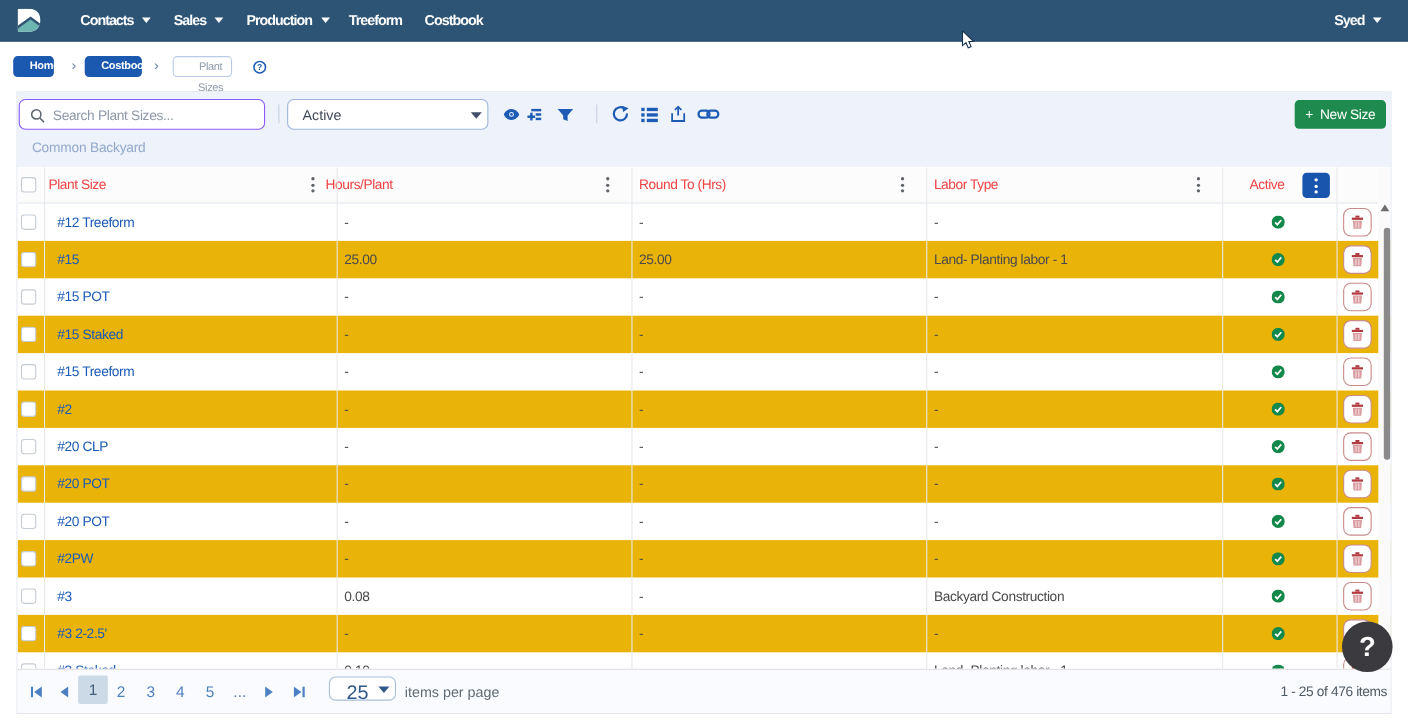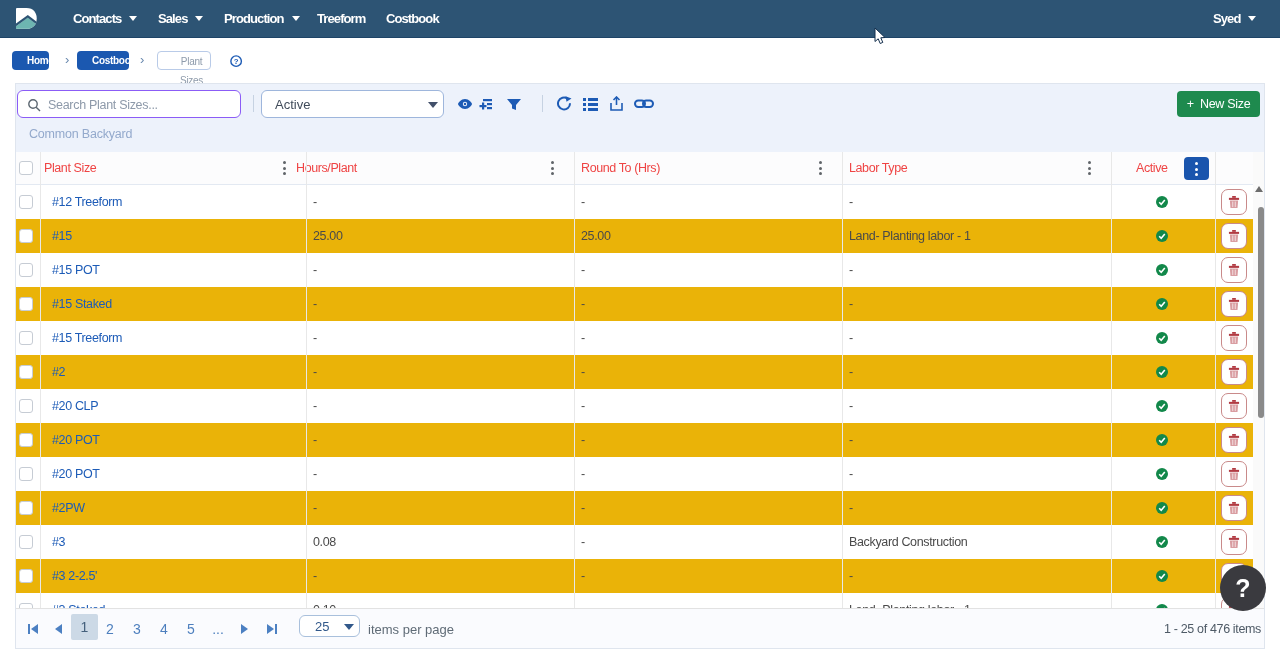--- a/index.html
+++ b/index.html
@@ -51,21 +51,21 @@
 
 #sbar { position:absolute; left:1237px; top:0; width:11px; height:456px; background:#fafafa; }
 #sbar .up { position:absolute; left:2px; top:118px; width:0; height:0; border-left:4px solid transparent; border-right:4px solid transparent; border-bottom:6px solid #6d6d6d; }
 #sbar .thumb { position:absolute; left:4.5px; top:140px; width:6.5px; height:211px; background:#8a8a8a; border-radius:3px; }
 
 
 #pager { position:absolute; left:0; top:524px; width:1248px; height:40px; background:#fafbfe; border-top:1px solid #e2e2e2; }
 .pnum { position:absolute; top:0; height:40px; line-height:40px; font-size:14px; color:#4d7fbe; text-align:center; width:24px; }
 #pg1 { position:absolute; left:55px; top:4.5px; width:27px; height:26px; background:#ccd9e6; color:#44607c; font-size:14px; text-align:center; line-height:26px; border-radius:2px; }
 #psel { position:absolute; left:283px; top:6px; width:61px; height:22px; border:1px solid #a9c0dc; border-radius:6px; background:#fff; }
-#psel .tx { position:absolute; left:15px; top:3px; font-size:13px; color:#31588a; }
+#psel .tx { position:absolute; left:15px; top:3px; font-size:18px; color:#31588a; }
 #ipp { position:absolute; left:352px; top:13px; font-size:13px; color:#5f6b76; }
 #pright { position:absolute; right:3px; top:13px; font-size:12.5px; color:#4e5a66; letter-spacing:-0.35px; }
 
 
 #help { position:absolute; left:1220px; top:565px; width:46px; height:46px; border-radius:50%; background:#3a3a3f; color:#fff; text-align:center; line-height:47px; font-size:25px; font-weight:700; z-index:60; }
 </style>
 </head>
 <body>
 
 <div id="nav">

